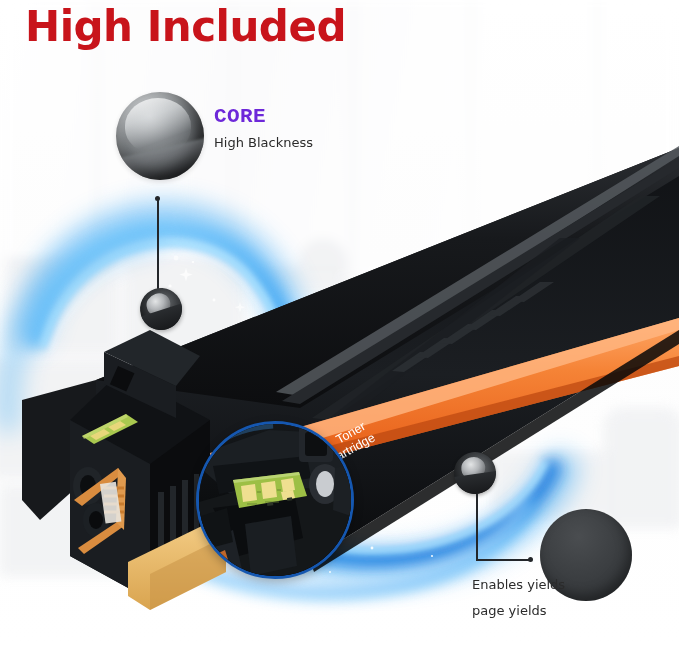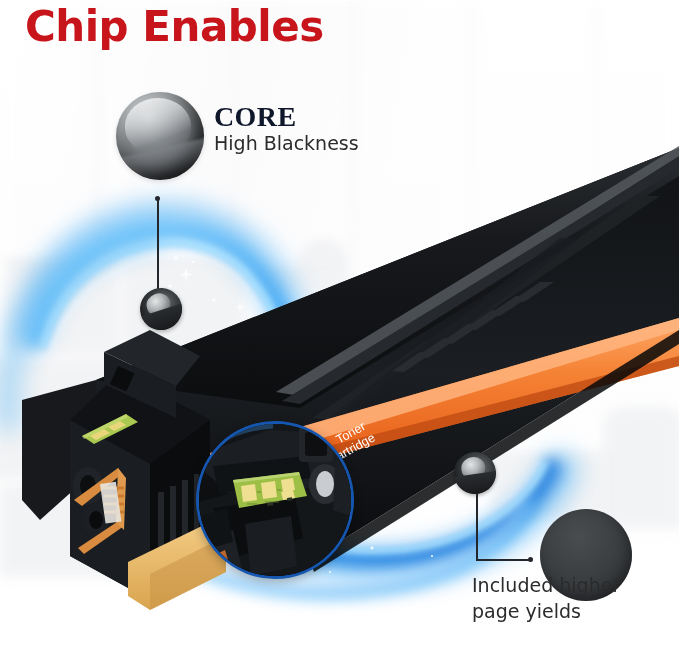--- a/index.html
+++ b/index.html
@@ -117,29 +117,29 @@
     width: 92px;
     height: 92px;
     border-radius: 50%;
     background: radial-gradient(circle at 42% 30%, #4a4d50 0%, #3e4144 40%, #34373a 75%, #303336 100%);
     box-shadow: inset -4px -6px 12px rgba(0,0,0,.35);
   }
 
   
   .label-block { position: absolute; color: #1b1b1b; }
   .label-title {
-    font-size: 28px;
+    font-size: 21px;
     font-weight: bold;
     letter-spacing: .4px;
     line-height: 26px;
-    font-family: Liberation Serif, serif;
-    color: #0f172a;
+    font-family: Liberation Mono, monospace;
+    color: #6d28d9;
   }
   .label-line {
-    font-size: 19px;
+    font-size: 13px;
     line-height: 26px;
     color: #2b2b2b;
     font-family: "DejaVu Sans", sans-serif;
     white-space: nowrap;
   }
 
   
   .conn { position: absolute; background: #23262a; }
   .conn-dot {
     position: absolute;
@@ -450,19 +450,19 @@
   <div class="drop" style="left:140px; top:288px;"></div>
 
   <div class="drop" style="left:454px; top:452px; transform:rotate(-8deg);"></div>
   <div class="conn" style="left:476px; top:494px; width:1.5px; height:66px;"></div>
   <div class="conn" style="left:476px; top:559px; width:54px; height:1.5px;"></div>
   <div class="conn-dot" style="left:528px; top:557px;"></div>
 
   <div class="shell-ball"></div>
 
   <div class="label-block" style="left:472px; top:572px;">
-    <div class="label-line">Included higher</div>
+    <div class="label-line">Enables yields</div>
     <div class="label-line">page yields</div>
   </div>
 
-  <div class="title" style="color: rgb(200, 20, 27);">Chip Enables</div>
+  <div class="title" style="color: rgb(200, 20, 27);">High Included</div>
 
 </div>
 
 </body></html>

